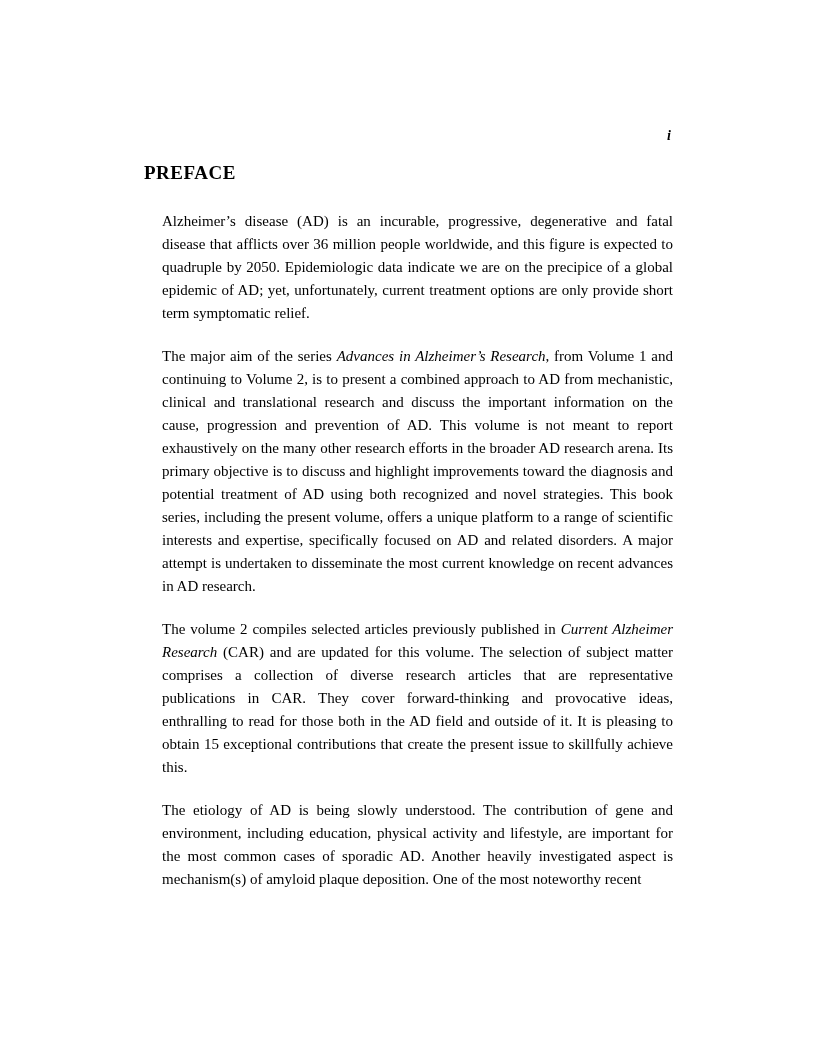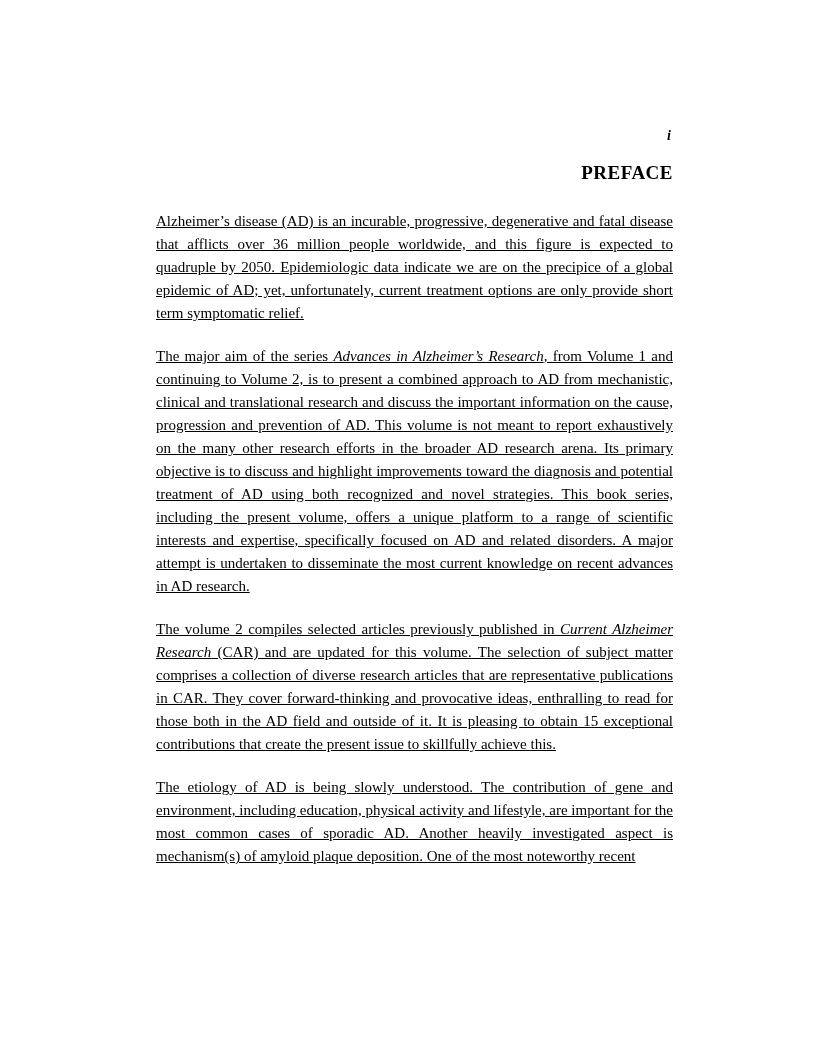--- a/index.html
+++ b/index.html
@@ -26,36 +26,35 @@
     margin-top: 128px;
     text-align: right;
     font-style: italic;
     font-weight: bold;
     font-size: 14px;
     line-height: 16px;
     padding-right: 2px;
   }
   .title {
     margin: 16px 0 0 0;
-    text-align: right;
+    text-align: left;
     font-weight: bold;
     font-size: 19px;
     line-height: 26px;
     letter-spacing: 0.5px;
   }
   .body-text {
     margin-top: 24px;
   }
   .body-text p {
-    margin: 0 0 20px 12px;
+    margin: 0 0 20px 18px;
     font-size: 15px;
     line-height: 23px;
     text-align: justify;
     text-justify: inter-word;
-    text-decoration: underline;
   }
   .body-text p:last-child {
     margin-bottom: 0;
   }
   .body-text em {
     font-style: italic;
   }
 </style>
 </head>
 <body>

